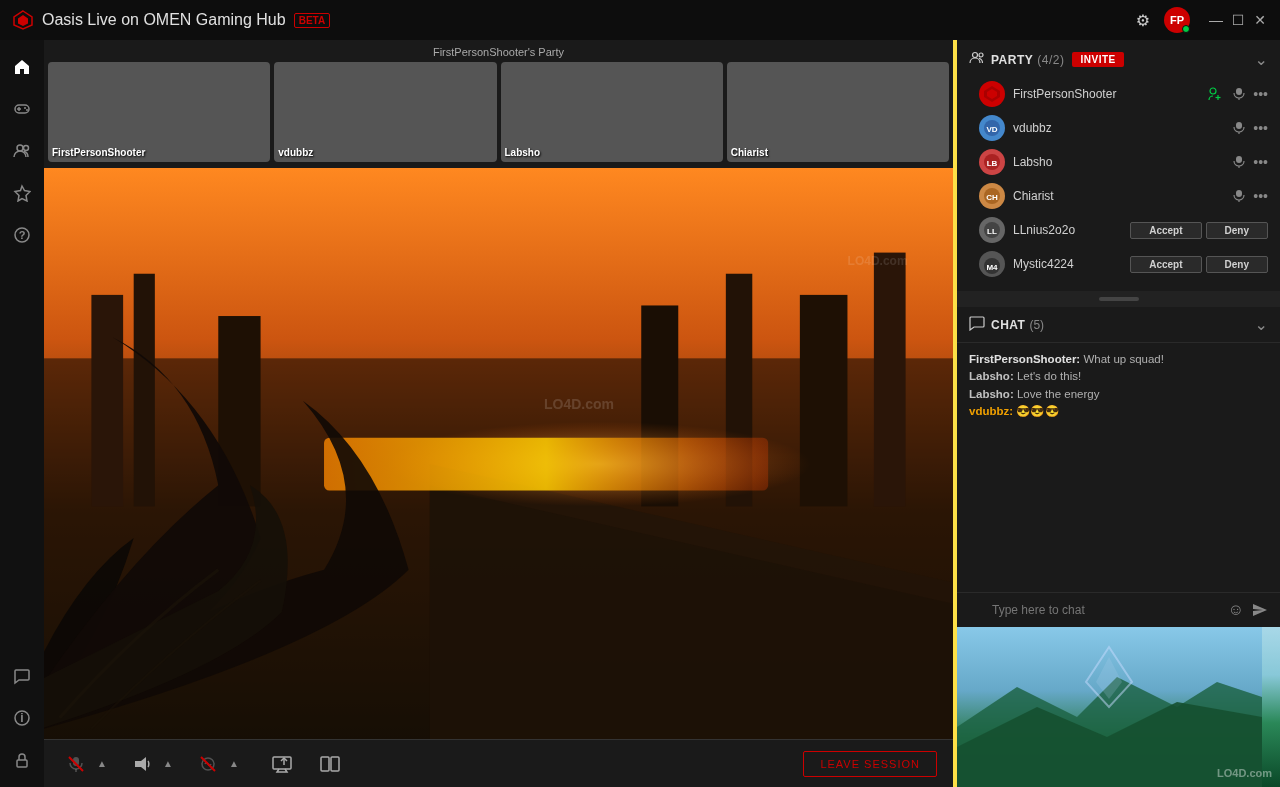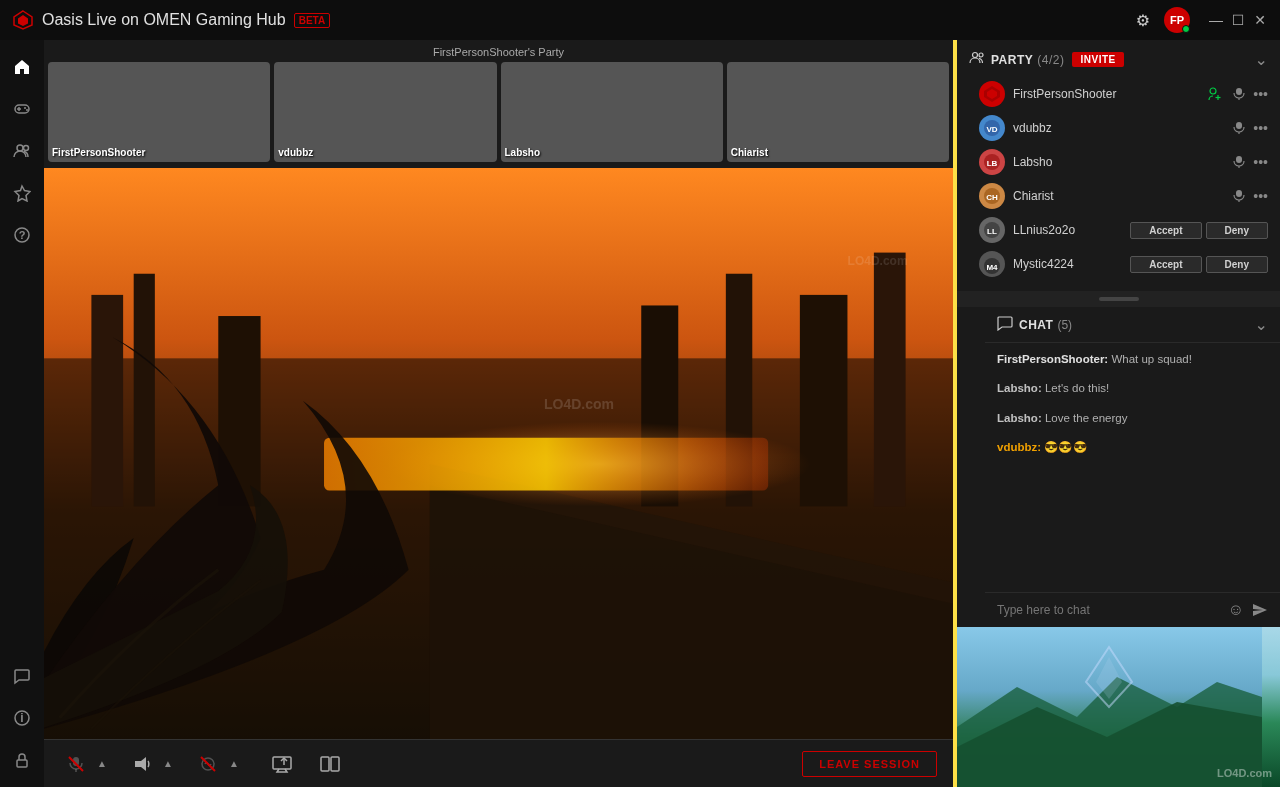--- a/index.html
+++ b/index.html
@@ -254,21 +254,21 @@
       cursor: pointer;
       font-size: 10px;
     }
     .leave-btn {
       margin-left: auto;
       background: transparent;
       border: 1px solid #cc0000;
       color: #cc0000;
       padding: 6px 16px;
       font-size: 11px;
-      font-weight: 700;
+      font-weight: 400;
       letter-spacing: 1px;
       cursor: pointer;
       border-radius: 2px;
     }
 
     
     #right-panel {
       width: 327px;
       background: #1a1a1a;
       display: flex;
@@ -399,21 +399,20 @@
       background: #444;
       border-radius: 2px;
     }
 
     
     #chat-section {
       flex: 1;
       display: flex;
       flex-direction: column;
       overflow: hidden;
-      padding-left: 28px;
     }
     #chat-header {
       display: flex;
       align-items: center;
       padding: 8px 12px;
       border-bottom: 1px solid #2a2a2a;
       flex-shrink: 0;
     }
     #chat-header .chat-icon {
       font-size: 14px;
@@ -437,21 +436,21 @@
       cursor: pointer;
       font-size: 16px;
     }
 
     #chat-messages {
       flex: 1;
       overflow-y: auto;
       padding: 8px 12px;
       display: flex;
       flex-direction: column;
-      gap: 12px;
+      gap: 0;
     }
     #chat-messages::-webkit-scrollbar { width: 4px; }
     #chat-messages::-webkit-scrollbar-track { background: transparent; }
     #chat-messages::-webkit-scrollbar-thumb { background: #444; border-radius: 2px; }
 
     .chat-msg {
       font-size: 11.5px;
       line-height: 1.5;
       color: #c0c0c0;
     }
@@ -472,20 +471,21 @@
       gap: 8px;
       flex-shrink: 0;
     }
     #chat-input {
       flex: 1;
       background: transparent;
       border: none;
       outline: none;
       color: #888;
       font-size: 12px;
+      margin-left: 23px;
     }
     .chat-action-btn {
       color: #888;
       cursor: pointer;
       font-size: 16px;
       display: flex;
       align-items: center;
       justify-content: center;
     }
 

